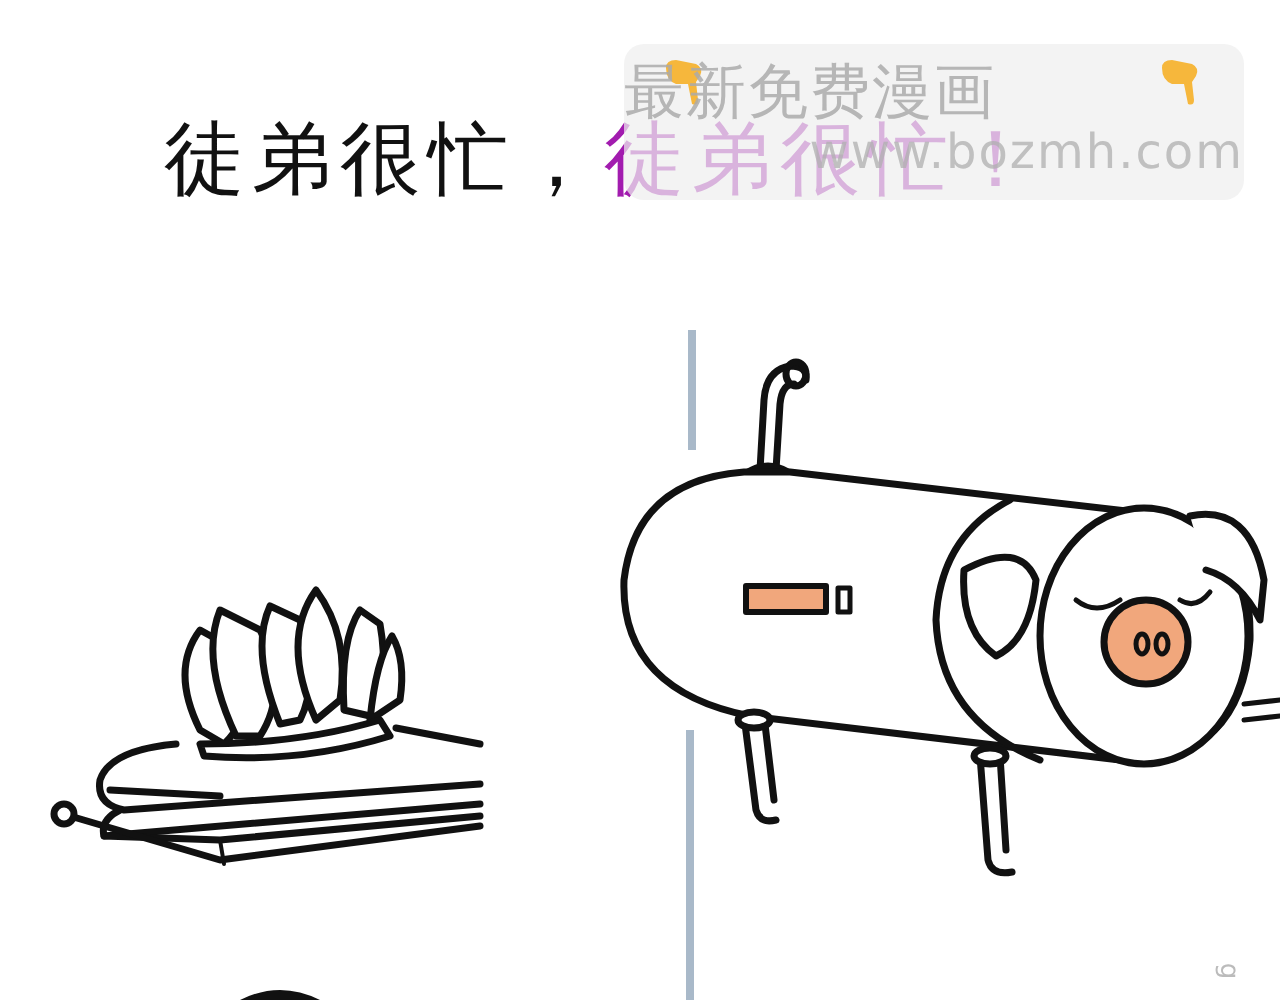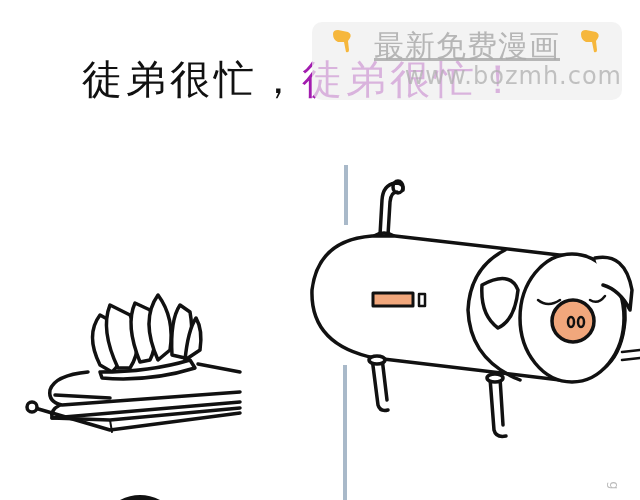--- a/index.html
+++ b/index.html
@@ -3,22 +3,22 @@
 <meta charset="utf-8">
 <style>
   html, body { margin:0; padding:0; background:#ffffff; }
   body { width:640px; height:500px; position:relative; overflow:hidden;
          font-family:"DejaVu Serif", serif; }
   .caption { position:absolute; left:82px; top:52px; font-size:40px; color:#111;
              letter-spacing:4px; white-space:nowrap; font-family:"DejaVu Serif", serif; }
   .caption .faint { color:#a21caf; }
   .watermark { position:absolute; left:312px; top:22px; width:310px; height:78px;
                background:rgba(238,238,238,0.72); border-radius:10px; }
-  .wm-line1 { position:absolute; left:0; right:0; top:4px; text-align:center; font-size:30px;
-              color:rgba(170,170,170,0.85); font-family:"DejaVu Sans", sans-serif; letter-spacing:1px;text-decoration:underline; }
+  .wm-line1 { position:absolute; left:0; right:0; top:4px; font-size:30px;
+              color:rgba(170,170,170,0.85); font-family:"DejaVu Sans", sans-serif; letter-spacing:1px; }
   .wm-line2 { position:absolute; left:0; right:0; top:40px; text-align:right; font-size:24px;
               color:rgba(175,175,175,0.75); font-family:"DejaVu Sans", sans-serif; letter-spacing:1px; }
   .finger { position:absolute; top:6px; width:24px; height:26px; }
   .scene { position:absolute; left:0; top:0; }
   .side-text { position:absolute; left:610px; top:478px; font-size:13px; color:#bbb;
                transform:rotate(90deg); font-family:"DejaVu Sans", sans-serif; }
 </style>
 </head>
 <body>
 

